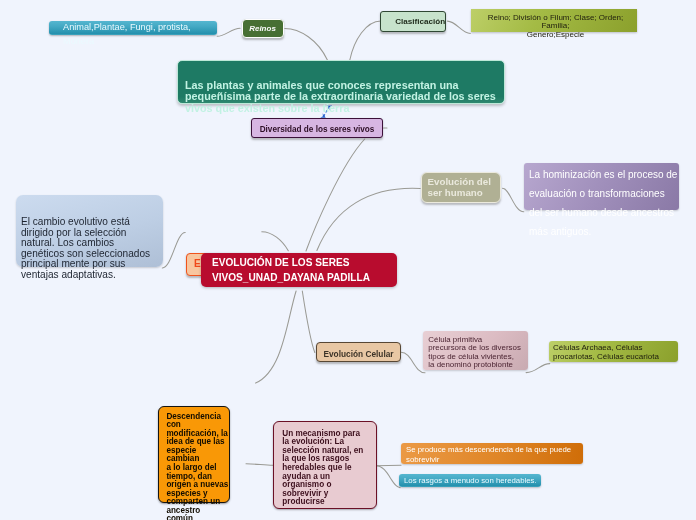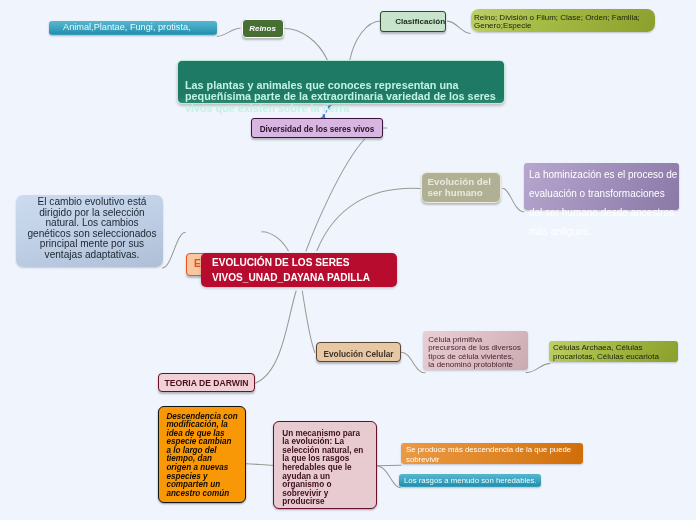--- a/index.html
+++ b/index.html
@@ -24,36 +24,36 @@
   .n-teal{left:177px;top:60px;width:328px;height:44px;background:linear-gradient(to bottom,#1e7a64 0%,#1e7a64 85%,#2f8870 100%);
     border:1.5px solid #bde8d8;border-radius:5px;
     box-shadow:0 2px 3px rgba(0,0,0,.22);}
   .n-teal .txt{color:#c2f2e3;font-size:10.8px;font-weight:bold;line-height:11.3px;padding:7px 0 0 7px;margin-top:12px;}
 
   .n-clasif{left:380.2px;top:11.2px;width:66px;height:21px;background:#c7e3cc;
     border:1.5px solid #2f4733;border-radius:3px;
     box-shadow:0 1.5px 2px rgba(90,90,90,.4);}
   .n-clasif .txt{color:#212d1e;font-size:8.1px;font-weight:bold;text-align:right;line-height:19.6px;}
 
-  .n-reino2{left:471px;top:9px;width:184px;height:23px;
+  .n-reino2{left:471px;top:9px;width:166px;height:23px;
     background:linear-gradient(120deg,#bdcf68 0%,#a4bb45 40%,#8ba02c 100%);
-    border-radius:8px;
-    box-shadow:0 1px 2px rgba(0,0,0,.22);}
+    border-radius:0;
+    box-shadow:0 1px 2px rgba(0,0,0,.22);text-align:center;}
   .n-reino2 .txt{color:#22220f;font-size:8px;line-height:8.7px;padding:4.5px 0 0 3px;}
 
   .n-divers{left:251px;top:118px;width:132px;height:20px;background:#d7b6e2;
     border:1.6px solid #3b1039;border-radius:3px;
     box-shadow:0 1.5px 2px rgba(90,90,90,.4);}
   .n-divers .txt{color:#2d0f26;font-size:8.2px;font-weight:bold;text-align:center;line-height:22px;}
 
   .n-cambio{left:16px;top:195px;width:147px;height:72px;
     background:linear-gradient(165deg,#ccdbef 0%,#bdcee4 55%,#aebfd6 100%);
     border-radius:7px;
     box-shadow:0 1px 2px rgba(0,0,0,.18);}
-  .n-cambio .txt{color:#1d2430;font-size:10.1px;line-height:10.5px;padding:2px 0 0 5px;text-align:center;}
+  .n-cambio .txt{color:#1d2430;font-size:10.1px;line-height:10.5px;padding:22px 0 0 5px;}
 
   .n-molec{left:186px;top:221px;width:75px;height:23px;background:#f8c69f;
     border:1.6px solid #f0531c;border-radius:4px;
     box-shadow:0 1.5px 2px rgba(90,90,90,.4);margin-top:32px;}
   .n-molec .txt{color:#f0481a;font-size:10px;font-weight:bold;text-align:center;line-height:20.5px;}
 
   .n-center{left:201px;top:253px;width:196px;height:34px;background:#b80c2e;
     border-radius:5px;
     box-shadow:0 1px 3px rgba(0,0,0,.25);}
   .n-center .txt{color:#fff;font-size:10.1px;font-weight:bold;line-height:14.8px;padding:3px 12px 0 11px;}
@@ -84,23 +84,23 @@
     background:linear-gradient(120deg,#bdcf68 0%,#a4bb45 40%,#8ba02c 100%);
     border-radius:3px;
     box-shadow:0 1px 2px rgba(0,0,0,.2);}
   .n-archaea .txt{color:#22220f;font-size:8px;line-height:8.7px;padding:3px 0 0 4px;}
 
   .n-darwin{left:158px;top:373px;width:97px;height:19px;background:#efd1d6;
     border:1.6px solid #6b1026;border-radius:4px;
     box-shadow:0 1.5px 2px rgba(90,90,90,.4);}
   .n-darwin .txt{color:#4d0f1e;font-size:8.6px;font-weight:bold;text-align:center;line-height:19.5px;}
 
-  .n-desc{left:158px;top:406px;width:88px;height:97px;background:#f99806;
+  .n-desc{left:158px;top:406px;width:72px;height:97px;background:#f99806;
     border:1.5px solid #141414;border-radius:6px;
-    box-shadow:0 1px 2px rgba(0,0,0,.38);font-style:italic;}
+    box-shadow:0 1px 2px rgba(0,0,0,.38);}
   .n-desc .txt{color:#120c00;font-size:8.15px;font-weight:bold;line-height:8.55px;padding:5.7px 0 0 7.4px;}
 
   .n-mecan{left:273px;top:421px;width:104px;height:88px;background:#e8cbd1;
     border:1.5px solid #6b1026;border-radius:6px;
     box-shadow:0 1px 2px rgba(0,0,0,.32);}
   .n-mecan .txt{color:#3d0f1d;font-size:8.2px;font-weight:bold;line-height:8.6px;padding:7.7px 0 0 8.3px;}
 
   .n-prod{left:401px;top:443px;width:182px;height:21px;
     background:linear-gradient(100deg,#eb9a46 0%,#df8526 55%,#cf6d08 100%);
     border-radius:3px;
@@ -203,23 +203,20 @@
   <div class="node n-celula">
     <span class="txt">Célula primitiva
 precursora de los diversos
 tipos de célula vivientes,
 la denominó protobionte</span>
   </div>
   <div class="node n-archaea">
     <span class="txt">Células Archaea, Células
 procariotas, Células eucariota</span>
   </div>
-  <div class="node n-darwin">
-    <span class="txt">TEORIA DE DARWIN</span>
-  </div>
   <div class="node n-desc">
     <span class="txt">Descendencia con
 modificación, la
 idea de que las
 especie cambian
 a lo largo del
 tiempo, dan
 origen a nuevas
 especies y
 comparten un

